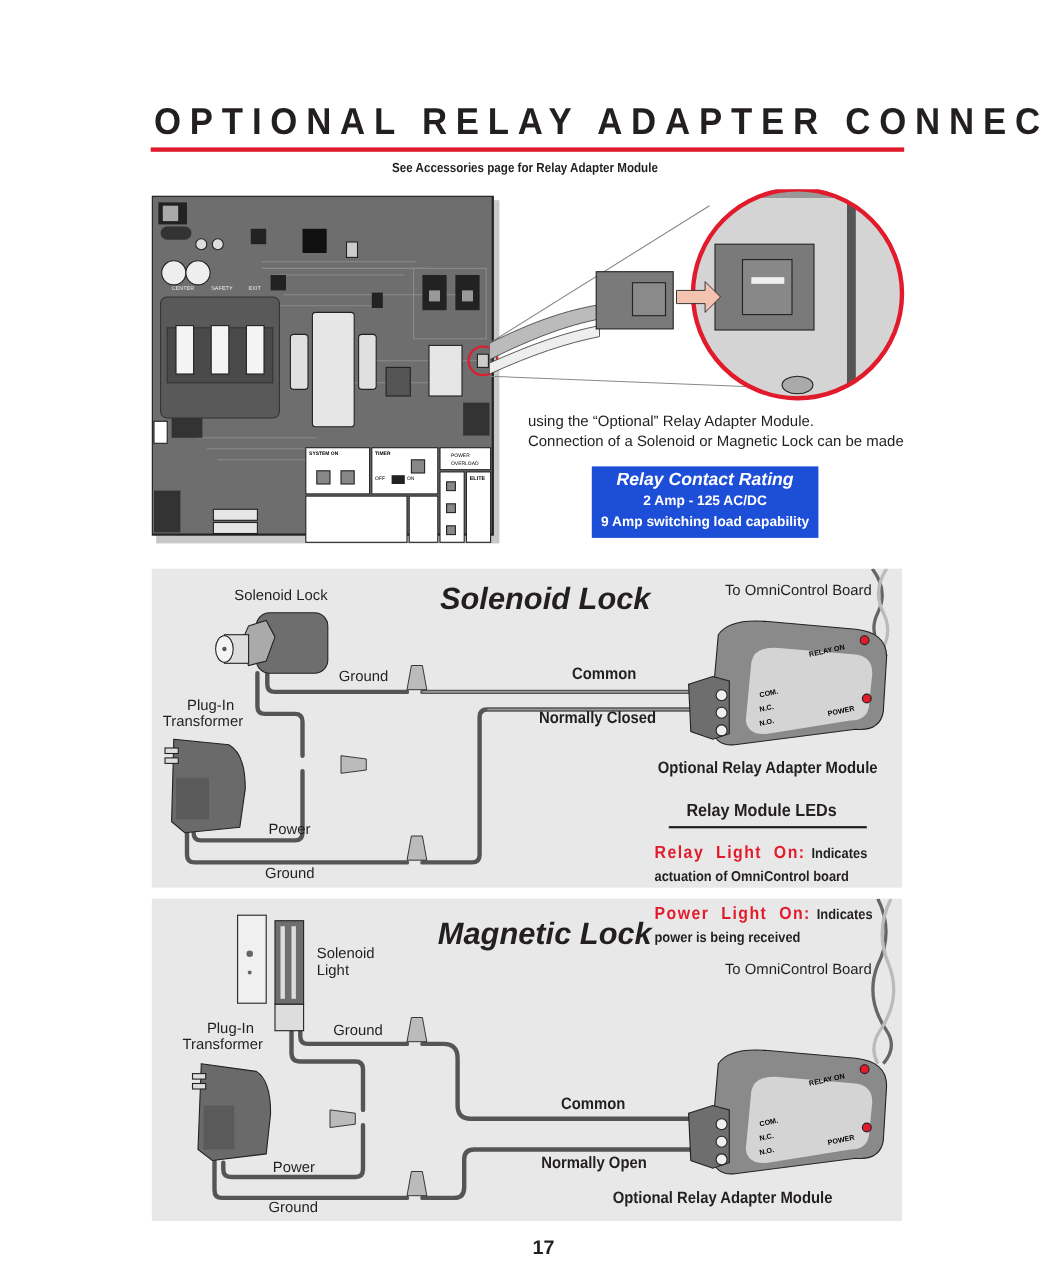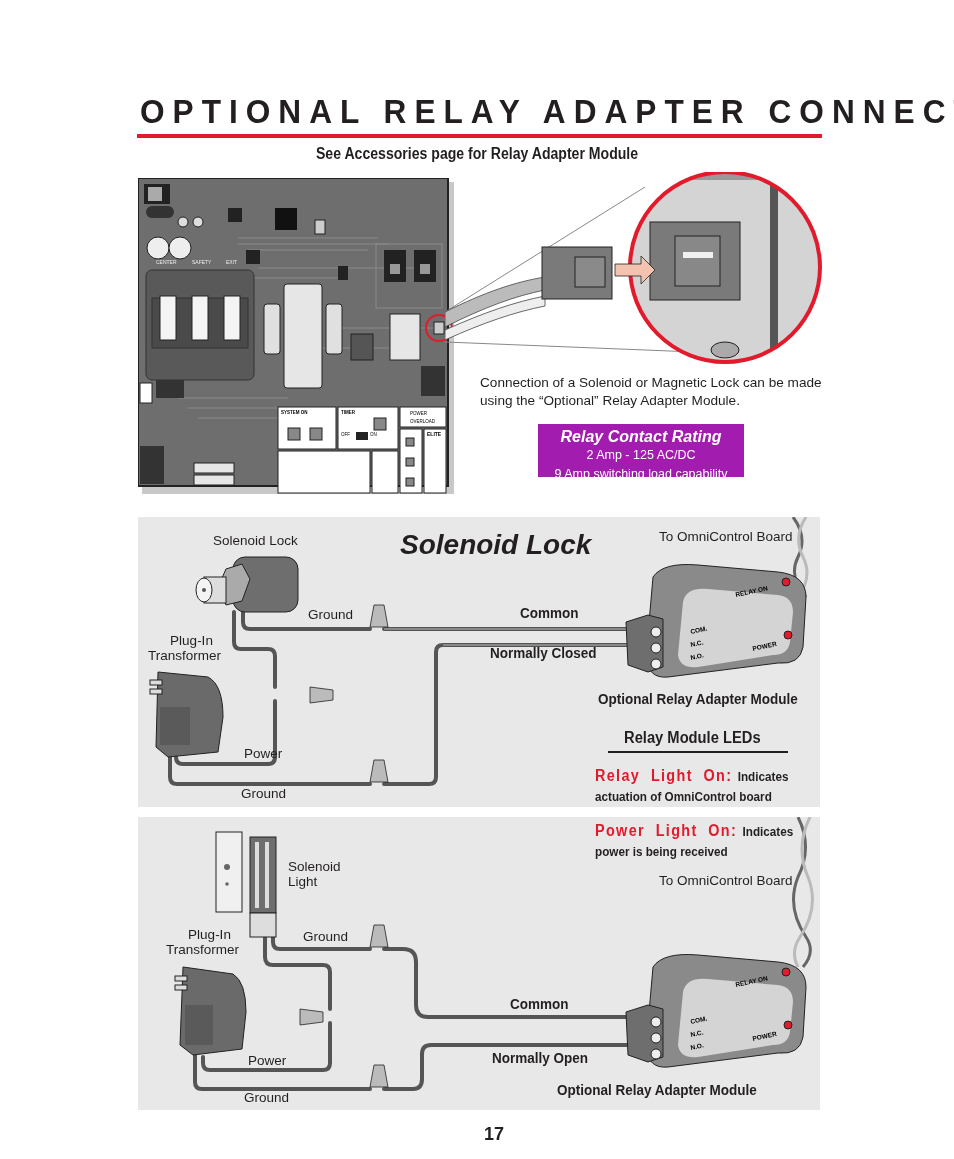--- a/index.html
+++ b/index.html
@@ -1,27 +1,27 @@
 <!DOCTYPE html>
 <html><head>
 <meta charset="utf-8">
 <style>
   html,body{margin:0;padding:0;background:#ffffff;}
   body{width:954px;height:1159px;position:relative;overflow:hidden;font-family:"Liberation Sans",sans-serif;color:#231f20;}
   .abs{position:absolute;}
   #title{left:140px;top:92px;font-size:34px;font-weight:bold;letter-spacing:8.6px;white-space:nowrap;transform:scaleX(0.93);transform-origin:left top;}
   #title-rule{left:137px;top:134px;width:685px;height:4px;background:#e21b2c;}
-  #subtitle{left:0;width:954px;top:145px;text-align:center;font-size:16px;font-weight:bold;}
+  #subtitle{left:0;width:954px;top:145px;text-align:center;font-size:12px;font-weight:bold;}
   #subtitle span{display:inline-block;transform:scaleX(0.88);}
   #board{left:138px;top:178px;width:310px;height:310px;}
   #zoom-area{left:445px;top:172px;width:380px;height:200px;}
   #desc{left:480px;top:374px;font-size:13.6px;line-height:18px;width:350px;}
-  #rating{left:538px;top:424px;width:206px;height:53px;background:#a21caf;color:#fff;text-align:center;}
+  #rating{left:538px;top:424px;width:206px;height:65px;background:#1d4ed8;color:#fff;text-align:center;}
   #rating .r1{font-size:16px;font-weight:bold;font-style:italic;margin-top:4px;}
-  #rating .r2,#rating .r3{font-size:12.5px;font-weight:normal;line-height:19px;}
+  #rating .r2,#rating .r3{font-size:12.5px;font-weight:bold;line-height:19px;}
   .panel{background:#e8e8e8;}
   #panel1{left:138px;top:517px;width:682px;height:290px;}
   #panel2{left:138px;top:817px;width:682px;height:293px;}
   .lbl{font-size:13.5px;white-space:nowrap;}
   .blbl{font-size:15px;font-weight:bold;white-space:nowrap;transform:scaleX(0.9);transform-origin:left top;}
   .big{font-size:28px;font-weight:bold;font-style:italic;white-space:nowrap;}
   .red{color:#e21b2c;}
   .led{font-size:16px;font-weight:bold;white-space:nowrap;transform:scaleX(0.9);transform-origin:left top;letter-spacing:1.5px;}
   .led .desc{color:#231f20;font-size:13px;letter-spacing:0;}
   .led2{font-size:13px;font-weight:bold;white-space:nowrap;transform:scaleX(0.9);transform-origin:left top;}
@@ -137,22 +137,22 @@
     <circle cx="280" cy="95" r="95" fill="none" stroke="#e21b2c" stroke-width="4"></circle>
     <path d="M0 140 C40 120 70 110 100 105 L100 118 C70 124 40 135 0 155 Z" fill="#bbb" stroke="#444" stroke-width="0.8"></path>
     <path d="M0 158 C40 140 70 130 100 124 L100 134 C70 140 40 150 0 168 Z" fill="#eee" stroke="#444" stroke-width="0.8"></path>
     <rect x="97" y="75" width="70" height="52" fill="#7a7a7a" stroke="#222"></rect>
     <rect x="130" y="85" width="30" height="30" fill="#8a8a8a" stroke="#222"></rect>
     <path d="M170 92 H196 V84 L210 98 L196 112 V104 H170 Z" fill="#f4c3b0" stroke="#222" stroke-width="0.8"></path>
   </svg>
 </div>
 
 <div id="desc" class="abs">
+  <div>using the “Optional” Relay Adapter Module.</div>
   <div>Connection of a Solenoid or Magnetic Lock can be made</div>
-  <div>using the “Optional” Relay Adapter Module.</div>
 </div>
 
 <div id="rating" class="abs">
   <div class="r1">Relay Contact Rating</div>
   <div class="r2">2 Amp - 125 AC/DC</div>
   <div class="r3">9 Amp switching load capability</div>
 </div>
 
 <div id="panel1" class="abs panel">
   <svg width="682" height="290" viewBox="0 0 682 290">
@@ -277,20 +277,21 @@
       <circle cx="518" cy="205" r="5" fill="#eee" stroke="#222"></circle>
       <circle cx="518" cy="221" r="5" fill="#eee" stroke="#222"></circle>
       <circle cx="518" cy="237" r="5" fill="#eee" stroke="#222"></circle>
     </g>
     <text x="598" y="170" font-size="6.5" font-weight="bold" transform="rotate(-12 598 170)" font-family="Liberation Sans,sans-serif">RELAY ON</text>
     <text x="615" y="224" font-size="6.5" font-weight="bold" transform="rotate(-12 615 224)" font-family="Liberation Sans,sans-serif">POWER</text>
     <text x="553" y="207" font-size="6.5" font-weight="bold" transform="rotate(-12 553 207)" font-family="Liberation Sans,sans-serif">COM.</text>
     <text x="553" y="220" font-size="6.5" font-weight="bold" transform="rotate(-12 553 220)" font-family="Liberation Sans,sans-serif">N.C.</text>
     <text x="553" y="233" font-size="6.5" font-weight="bold" transform="rotate(-12 553 233)" font-family="Liberation Sans,sans-serif">N.O.</text>
   </svg>
+  <div class="abs big" style="left:260px;top:16px;">Magnetic Lock</div>
   <div class="abs lbl" style="left:150px;top:42px;">
     <div>Solenoid</div>
     <div>Light</div>
   </div>
   <div class="abs lbl" style="left:521px;top:56px;">To OmniControl Board</div>
   <div class="abs lbl" style="left:165px;top:112px;">Ground</div>
   <div class="abs lbl" style="left:42px;top:110px;text-align:center;">
     <div>Plug-In</div>
     <div style="margin-left:-14px;">Transformer</div>
   </div>

